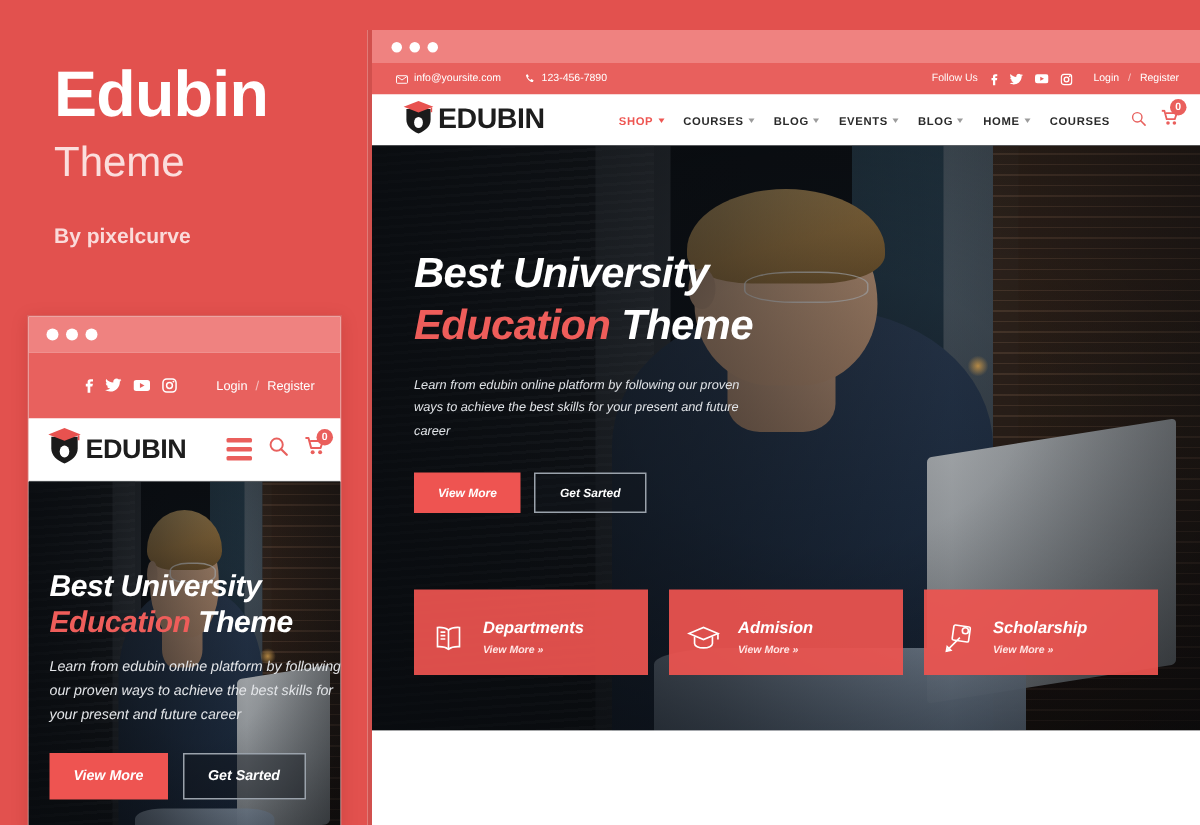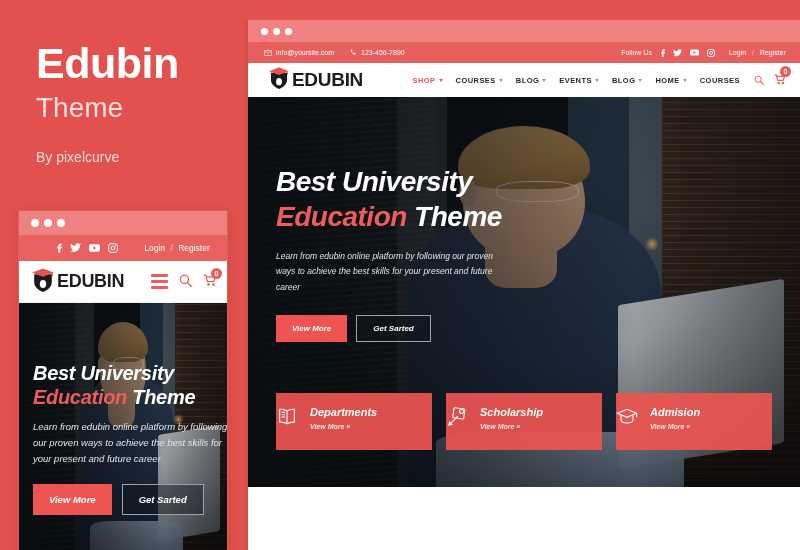--- a/index.html
+++ b/index.html
@@ -35,21 +35,21 @@
     font-size: 28px;
     font-weight: 300;
     color: #fbdedd;
     line-height: 1.35;
     margin-top: 4px;
   }
   .promo-by {
     font-size: 14px;
     color: #fadbda;
     margin-top: 22px;
-    font-weight: 400;
+    font-weight: 700;
   }
 
   
   .chrome-bar {
     background: #ef8280;
     display: flex;
     align-items: center;
     gap: 5px;
   }
   .chrome-dot {
@@ -65,21 +65,21 @@
     width: 210px; height: 345px;
     background: #ffffff;
     border: 1px solid #d8615e;
     overflow: hidden;
     box-shadow: 0 2px 10px rgba(120,20,18,.18);
   }
   .mobile .chrome-bar { height: 24px; padding-left: 12px; }
   .mobile .chrome-dot { width: 8px; height: 8px; }
 
   .m-topbar {
-    height: 26px;
+    height: 44px;
     background: #e8615e;
     display: flex;
     align-items: center;
     justify-content: center;
     gap: 26px;
     color: #ffffff;
     font-size: 8.5px;
     padding-left: 20px;
   }
   .m-topbar .soc { display: flex; align-items: center; gap: 8px; }
@@ -193,22 +193,22 @@
 
   
   .cards {
     position: absolute; z-index: 4;
     left: 28px; right: 28px; bottom: 37px;
     display: flex; gap: 14px;
   }
   .card {
     flex: 1;
     background: rgba(237,84,80,.93);
-    padding: 13px 10px 13px 0;
-    display: flex; align-items: flex-start; gap: 12px;
+    padding: 13px 10px 13px 12px;
+    display: flex; align-items: flex-end; gap: 12px;
     min-height: 57px;
   }
   .card-icon { flex: 0 0 auto; }
   .card-icon svg { display: block; stroke: #ffffff; fill: none; }
   .card-title { font-size: 11px; font-weight: bold; color: #ffffff; line-height: 1.1; }
   .card-link { font-size: 7px; color: #ffe5e4; margin-top: 5px; font-weight: bold; }
 
   .d-below { background: #ffffff; height: 100px; position: relative; }
   .ghost-head {
     position: absolute; left: 22px; top: 8px;
@@ -593,45 +593,45 @@
           </span>
           <span>
             <span class="card-title" style="display:block;">Departments</span>
             <span class="card-link" style="display:block;">View More »</span>
           </span>
         </div>
 
         <div class="card">
           <span class="card-icon">
             <svg width="22" height="22" viewBox="0 0 24 24" stroke-width="1.2">
+                <path d="M1.5 8 12 3.6 22.5 8 12 12.4z"></path>
+                <path d="M5.5 10.2v5c0 1.9 2.9 3.3 6.5 3.3s6.5-1.4 6.5-3.3v-5"></path>
+                <path d="M22.5 8v4.4"></path>
+              </svg>
+          </span>
+          <span>
+            <span class="card-title" style="display:block;">Admision</span>
+            <span class="card-link" style="display:block;">View More »</span>
+          </span>
+        </div>
+
+        <div class="card">
+          <span class="card-icon">
+            <svg width="22" height="22" viewBox="0 0 24 24" stroke-width="1.2">
                 <rect x="8" y="2.5" width="12" height="11" rx="1" transform="rotate(8 14 8)"></rect>
                 <circle cx="17" cy="6" r="2.2"></circle>
                 <path d="M3.2 20.8 13 11"></path>
                 <path d="M3.2 20.8l.6-3.2 2.6 2.6z"></path>
               </svg>
           </span>
           <span>
             <span class="card-title" style="display:block;">Scholarship</span>
             <span class="card-link" style="display:block;">View More »</span>
           </span>
         </div>
-
-        <div class="card">
-          <span class="card-icon">
-            <svg width="22" height="22" viewBox="0 0 24 24" stroke-width="1.2">
-                <path d="M1.5 8 12 3.6 22.5 8 12 12.4z"></path>
-                <path d="M5.5 10.2v5c0 1.9 2.9 3.3 6.5 3.3s6.5-1.4 6.5-3.3v-5"></path>
-                <path d="M22.5 8v4.4"></path>
-              </svg>
-          </span>
-          <span>
-            <span class="card-title" style="display:block;">Admision</span>
-            <span class="card-link" style="display:block;">View More »</span>
-          </span>
-        </div>
       </div>
     </div>
 
     <div class="d-below">
       <div class="ghost-head"></div>
 
     </div>
   </div>
 
 </div>

